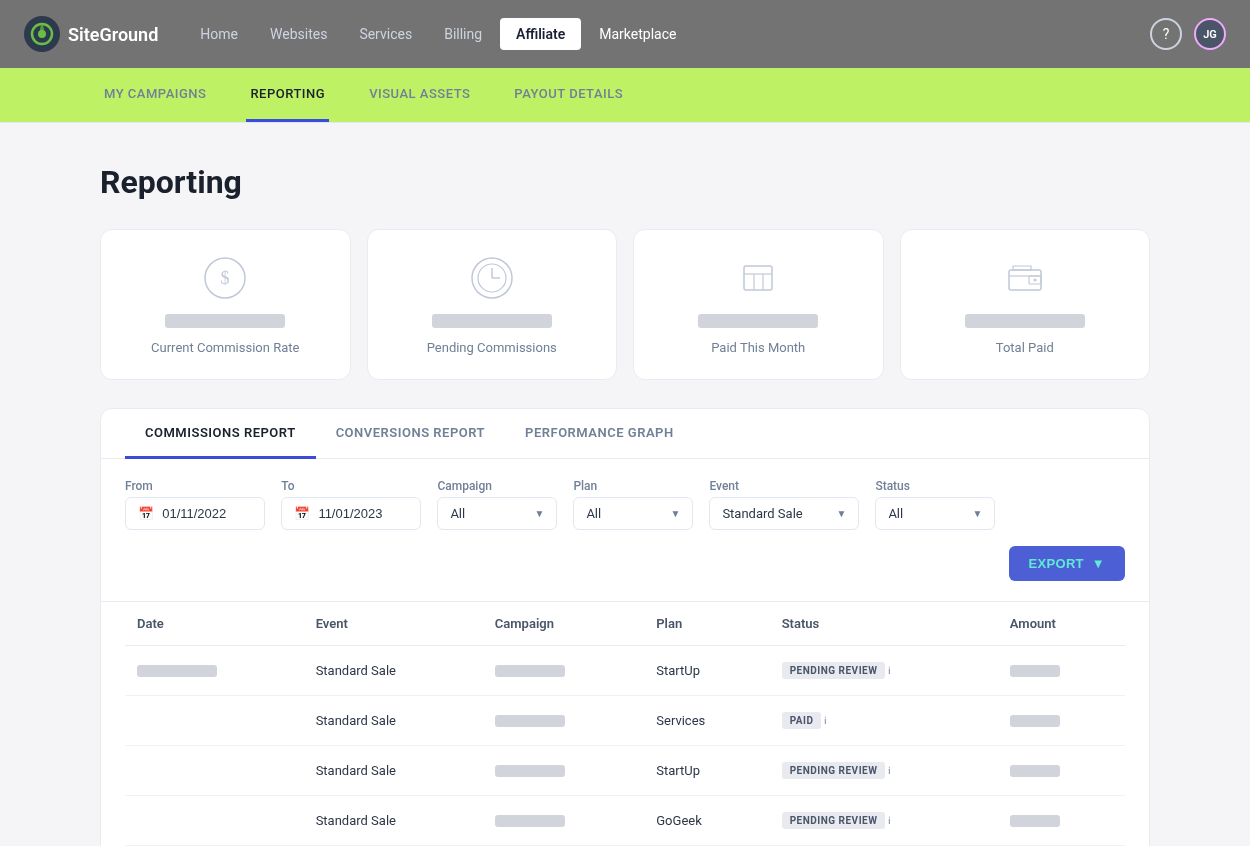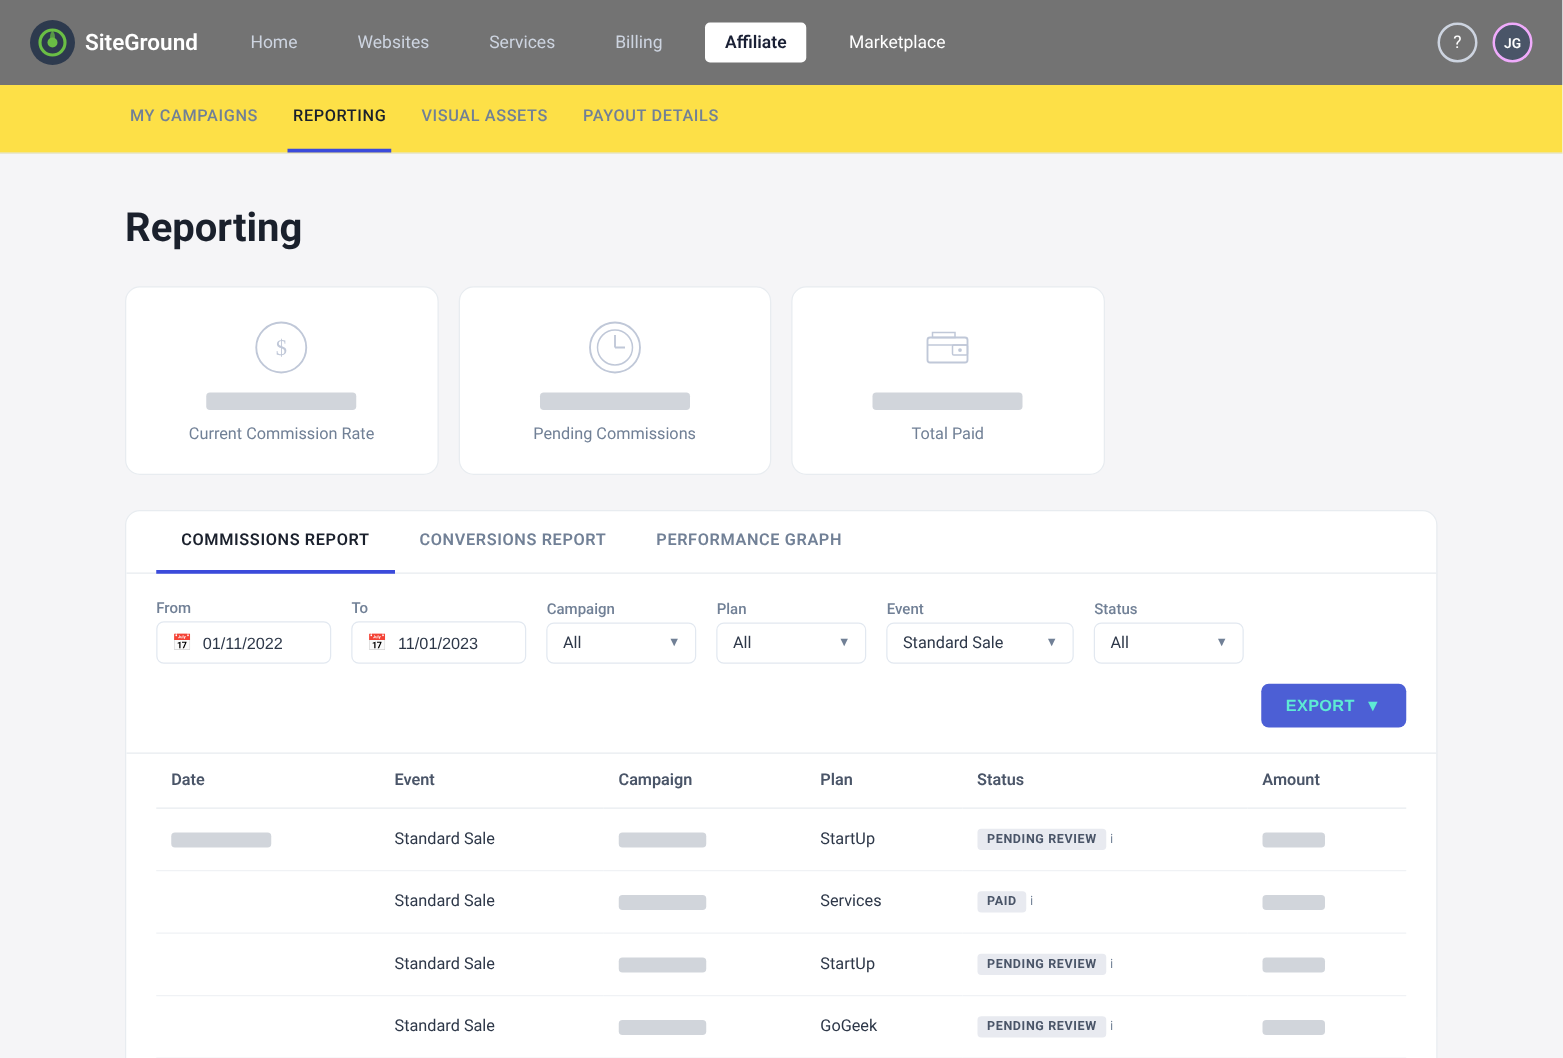--- a/index.html
+++ b/index.html
@@ -25,21 +25,21 @@
       height: 36px;
     }
     .logo-text {
       color: white;
       font-size: 18px;
       font-weight: 600;
     }
     .nav-links {
       display: flex;
       align-items: center;
-      gap: 20px;
+      gap: 4px;
       flex: 1;
     }
     .nav-link {
       color: #cdd4e0;
       font-size: 14px;
       padding: 8px 14px;
       border-radius: 4px;
       cursor: pointer;
       text-decoration: none;
     }
@@ -81,26 +81,26 @@
       align-items: center;
       justify-content: center;
       color: white;
       font-size: 11px;
       font-weight: 600;
       cursor: pointer;
     }
 
     
     .sub-nav {
-      background: #fde047;
+      background: #bef264;
       display: flex;
       align-items: center;
       padding: 0 100px;
       border-bottom: 1px solid #e2e8f0;
-      gap: 20px;
+      gap: 36px;
     }
     .sub-nav-item {
       padding: 18px 4px;
       font-size: 13px;
       font-weight: 500;
       color: #718096;
       cursor: pointer;
       letter-spacing: 0.5px;
       text-transform: uppercase;
       border-bottom: 3px solid transparent;
@@ -387,20 +387,32 @@
           <circle cx="22" cy="22" r="20" fill="none" stroke="#c0c8d8" stroke-width="1.5"></circle>
           <circle cx="22" cy="22" r="14" fill="none" stroke="#c0c8d8" stroke-width="1.2"></circle>
           <line x1="22" y1="22" x2="22" y2="12" stroke="#c0c8d8" stroke-width="1.5"></line>
           <line x1="22" y1="22" x2="30" y2="22" stroke="#c0c8d8" stroke-width="1.5"></line>
         </svg>
       </div>
       <div class="card-value-bar"></div>
       <span class="card-label">Pending Commissions</span>
     </div>
 
+    <div class="summary-card">
+      <div class="card-icon">
+        <svg width="44" height="44" viewBox="0 0 44 44">
+          <rect x="8" y="10" width="28" height="24" rx="2" fill="none" stroke="#c0c8d8" stroke-width="1.5"></rect>
+          <line x1="8" y1="18" x2="36" y2="18" stroke="#c0c8d8" stroke-width="1.2"></line>
+          <line x1="18" y1="18" x2="18" y2="34" stroke="#c0c8d8" stroke-width="1.2"></line>
+          <line x1="27" y1="18" x2="27" y2="34" stroke="#c0c8d8" stroke-width="1.2"></line>
+        </svg>
+      </div>
+      <div class="card-value-bar"></div>
+      <span class="card-label">Paid This Month</span>
+    </div>
 
     <div class="summary-card">
       <div class="card-icon">
         <svg width="44" height="44" viewBox="0 0 44 44">
           <rect x="6" y="14" width="32" height="20" rx="2" fill="none" stroke="#c0c8d8" stroke-width="1.5"></rect>
           <path d="M6 20 L38 20" stroke="#c0c8d8" stroke-width="1.2"></path>
           <rect x="26" y="20" width="12" height="8" rx="1" fill="none" stroke="#c0c8d8" stroke-width="1.2"></rect>
           <circle cx="32" cy="24" r="1.5" fill="#c0c8d8"></circle>
           <path d="M10 14 L28 14 L28 10 L10 10 Z" fill="none" stroke="#c0c8d8" stroke-width="1.2"></path>
         </svg>

